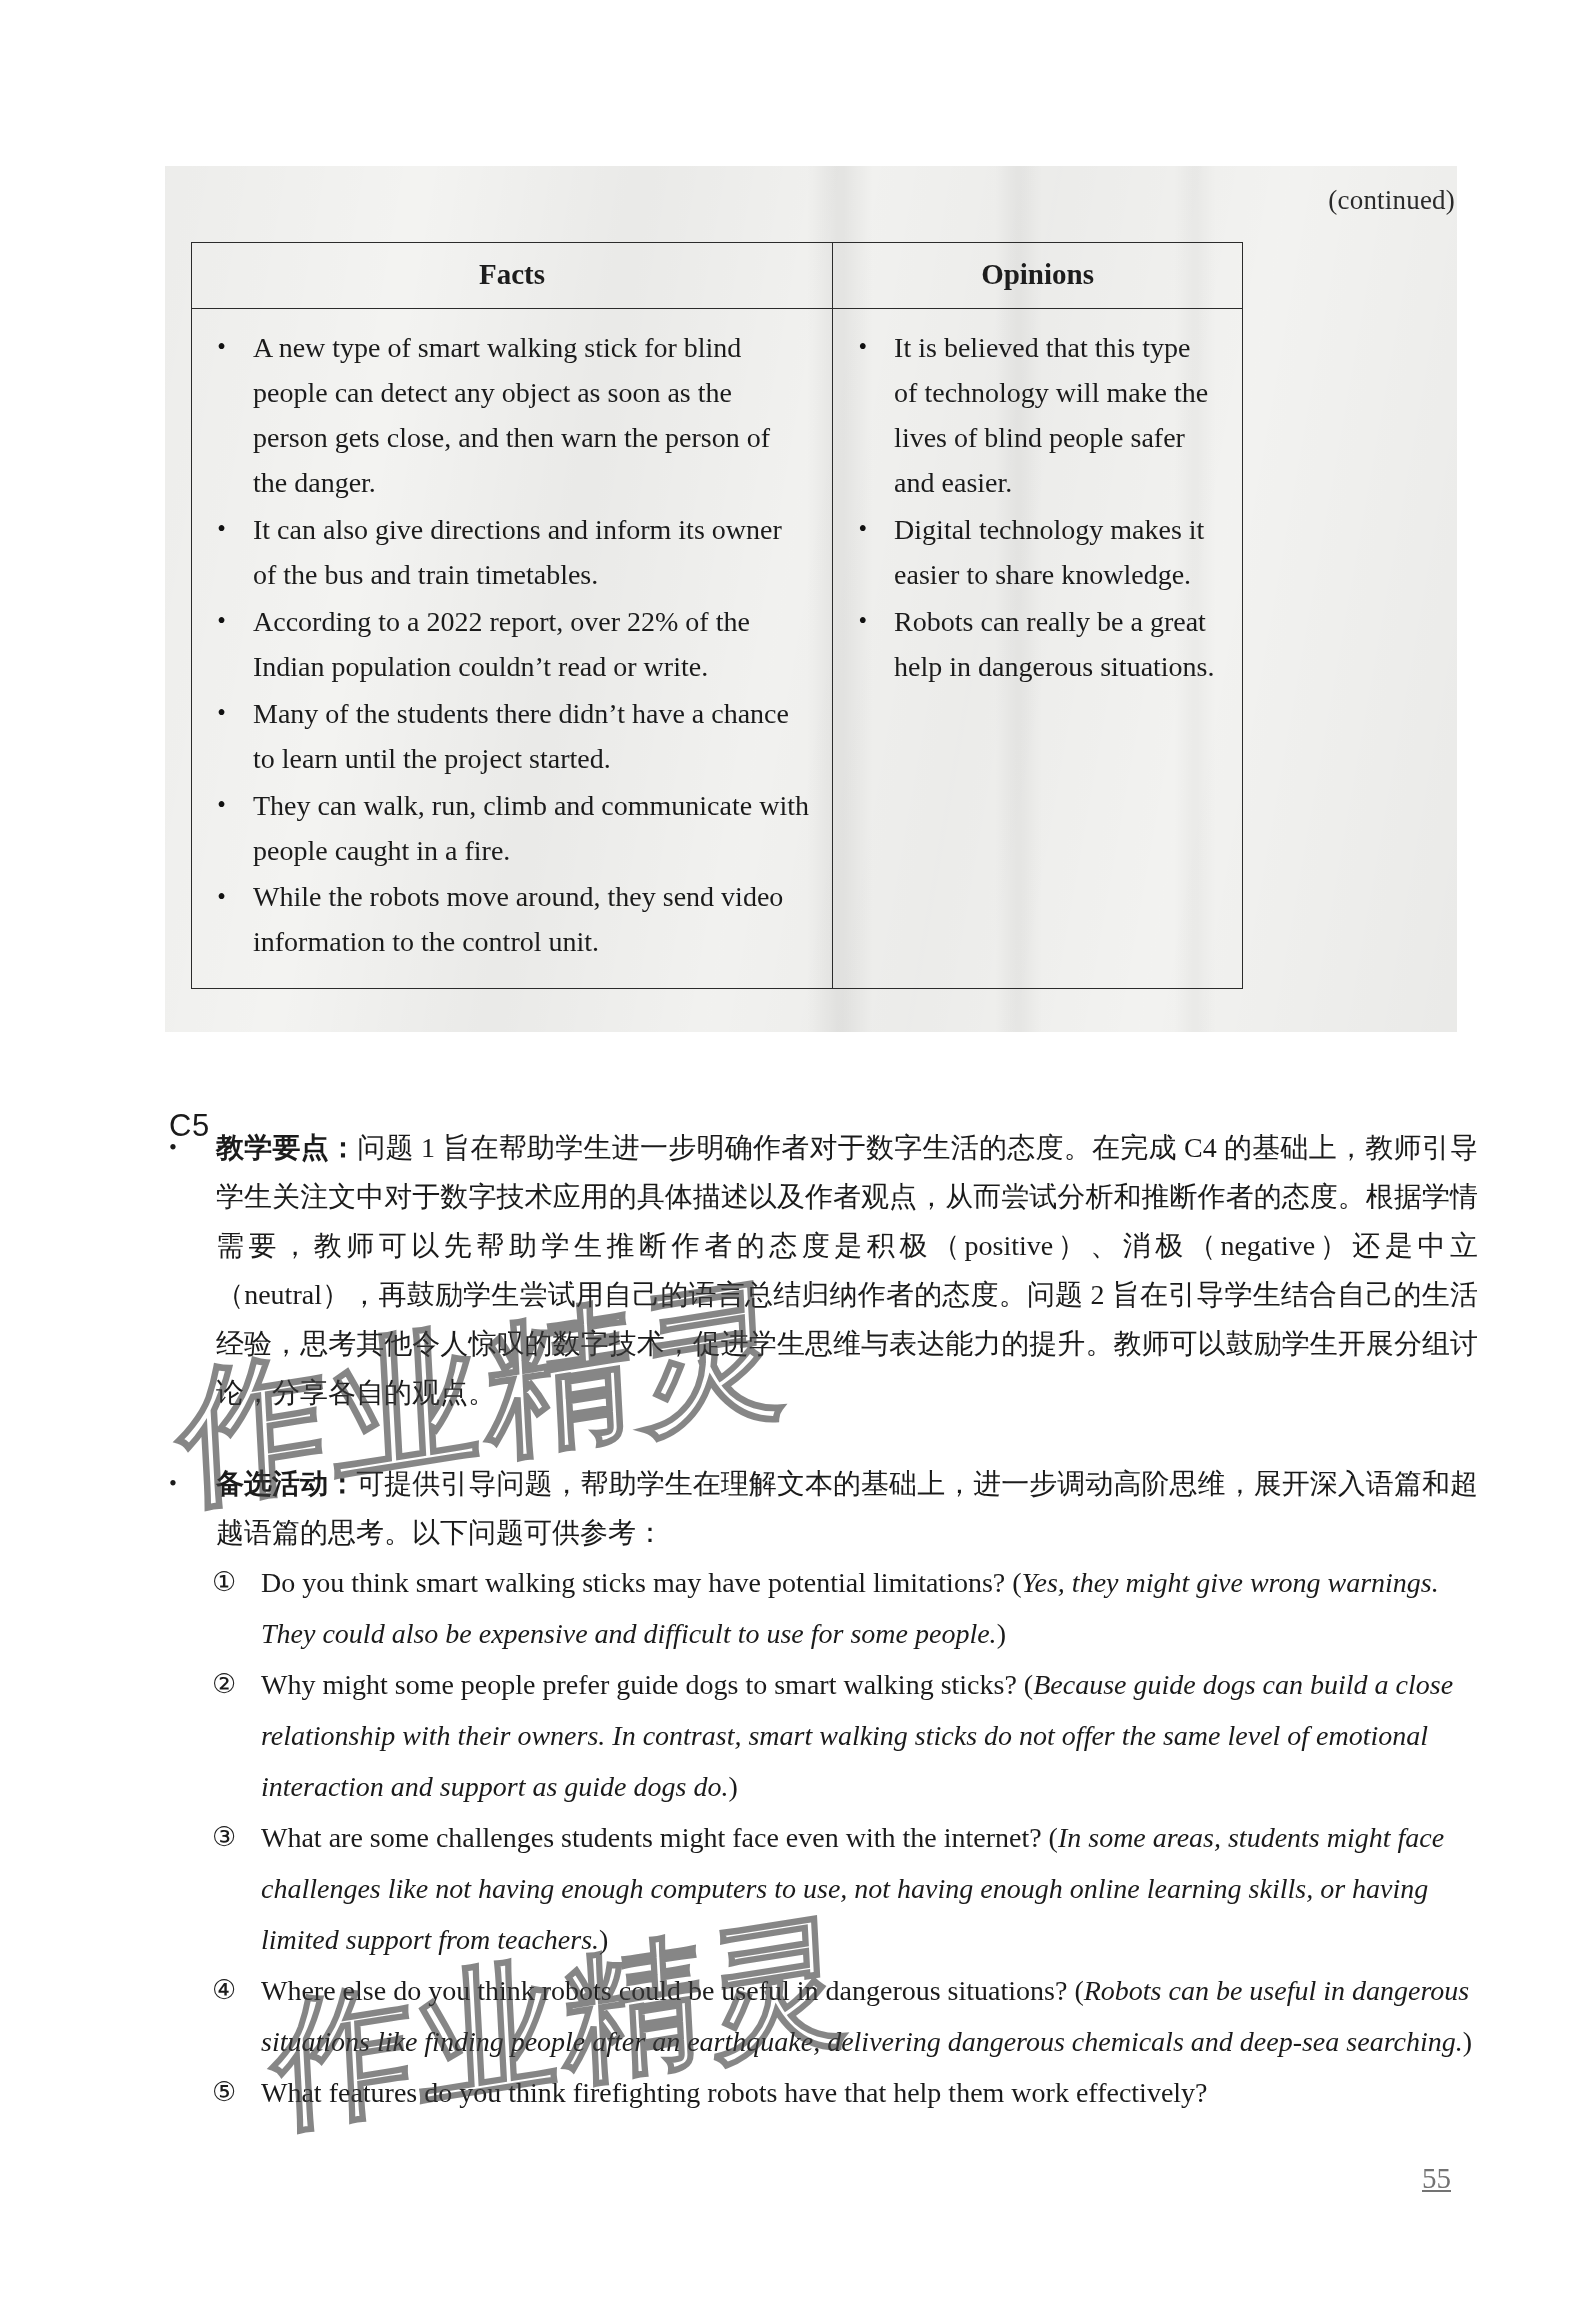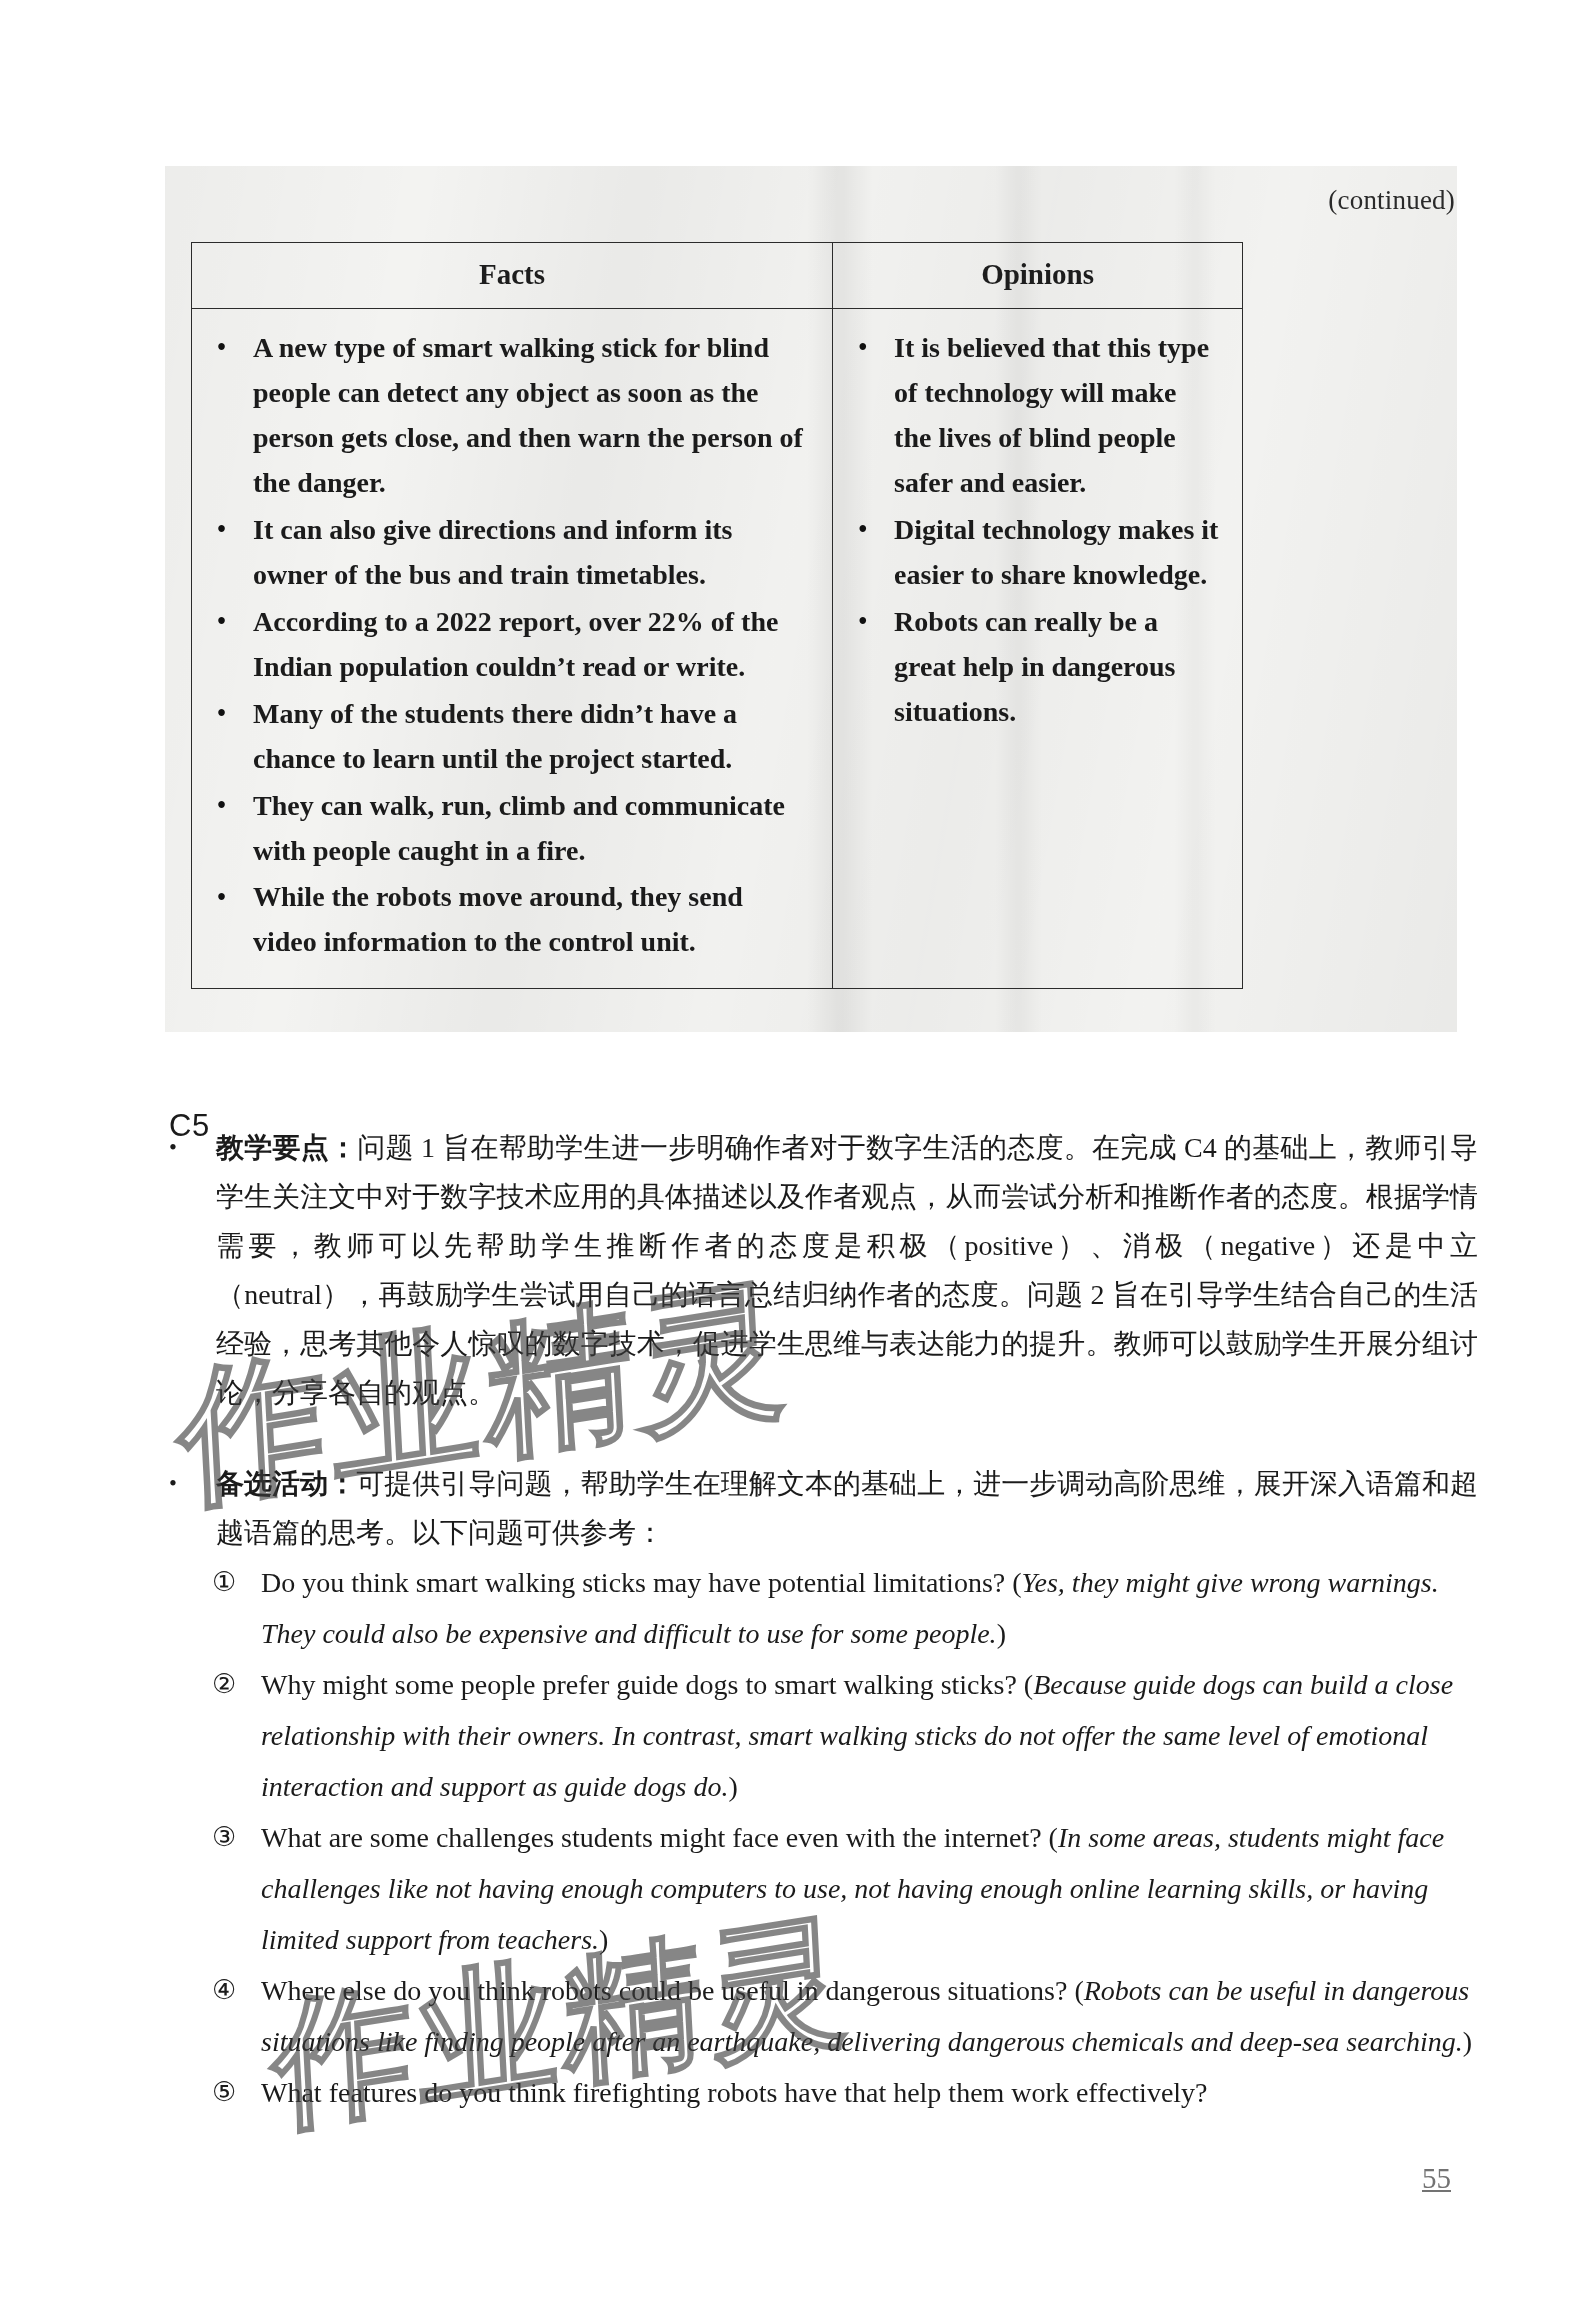--- a/index.html
+++ b/index.html
@@ -76,21 +76,20 @@
   }
   .col-facts  { width: 61%; }
   .col-ops    { width: 39%; }
 
   .cell-body { padding: 15px 21px 21px 13px; }
 
   ul.bl {
     list-style: none;
     margin: 0;
     padding: 0;
-    font-weight: bold;
   }
   ul.bl > li {
     position: relative;
     padding-left: 47px;
     margin: 0 0 1.9px 0;
     font-size: 28px;
     line-height: 45px;
     color: #1b1b1b;
   }
   ul.bl > li::before {

